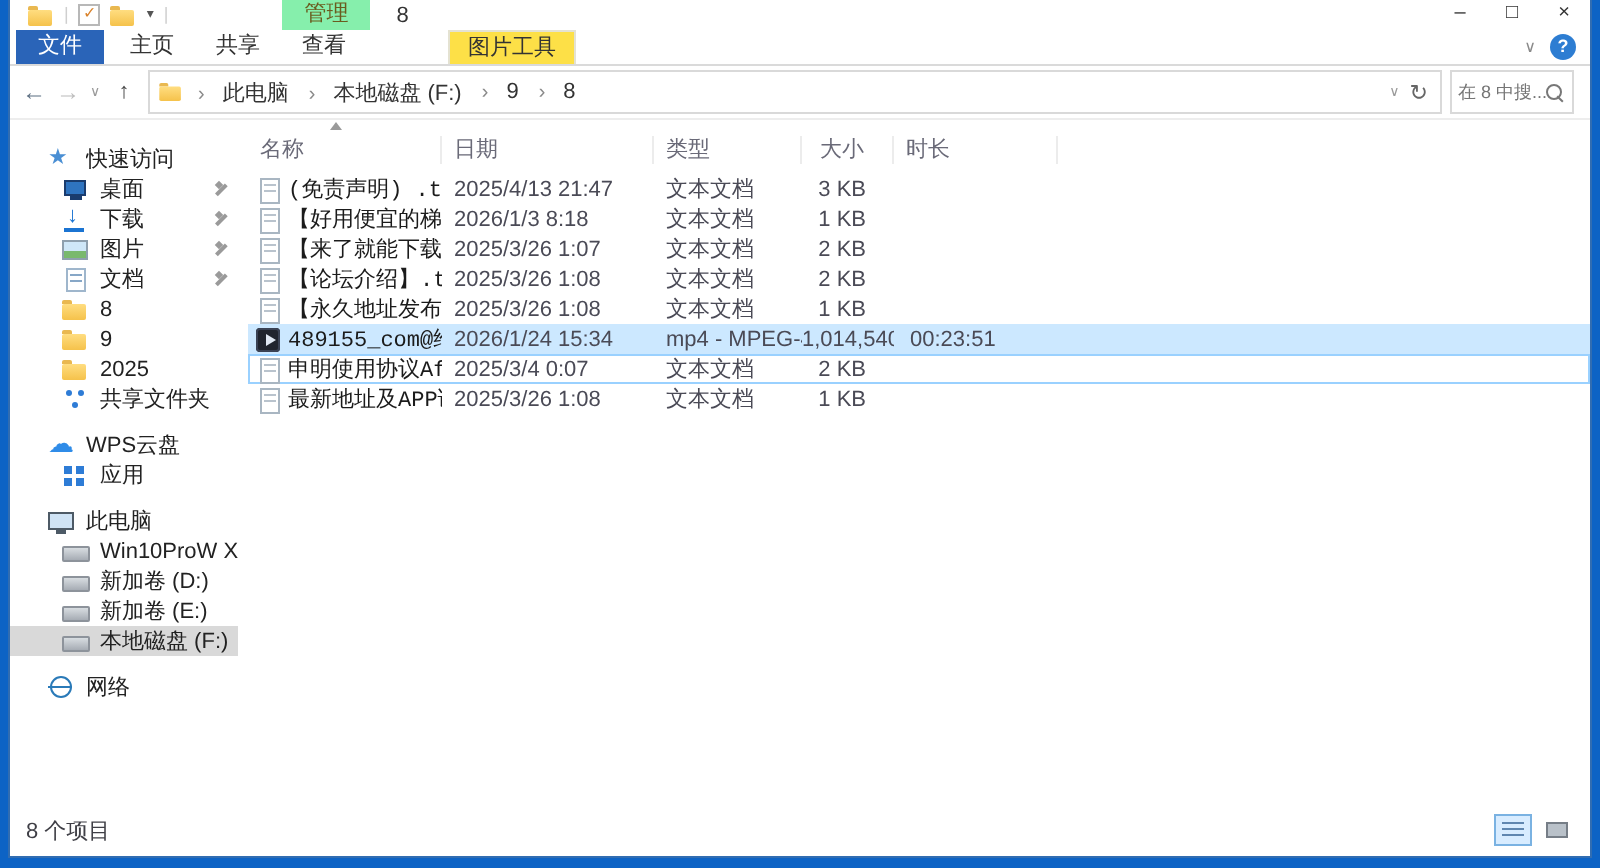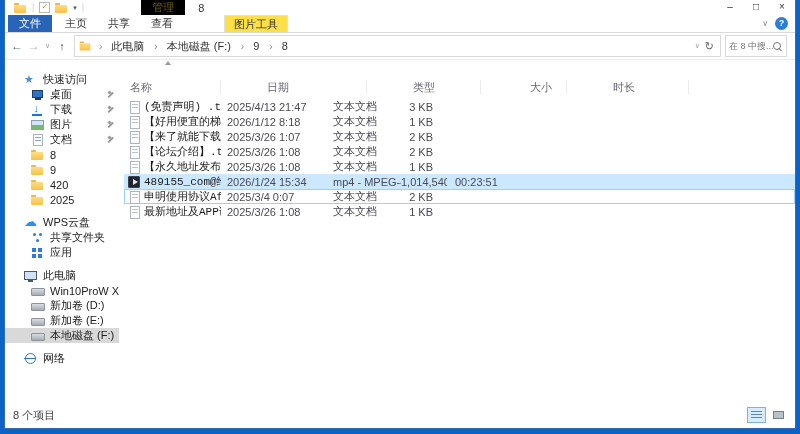--- a/index.html
+++ b/index.html
@@ -10,21 +10,21 @@
 
   
   .titlebar{height:15px;flex:0 0 auto;display:flex;align-items:center;background:#fff;}
   .qat{display:flex;align-items:center;gap:5px;padding-left:9px;}
   .sep{color:#cfcfcf;font-size:9px;line-height:15px;}
   .sic{display:inline-block;width:13px;height:12px;position:relative;flex:0 0 auto;}
   .sic.folder::before{content:"";position:absolute;left:0;top:1px;width:5px;height:2px;background:#e9b850;border-radius:1px 1px 0 0;}
   .sic.folder::after{content:"";position:absolute;left:0;top:3px;width:12px;height:8px;background:linear-gradient(#ffdd80,#f5c24b);border-radius:1px;}
   .qchk{width:9px;height:9px;border:1px solid #b8b8b8;background:#fff;font-size:8px;line-height:8px;text-align:center;color:#d9822b;font-weight:bold;}
   .qdd{font-size:7px;color:#555;line-height:15px;}
-  .ctxgroup{margin-left:57px;background:#000000;color:#6a5c1f;font-size:11px;line-height:15px;padding:0 11px;white-space:nowrap;}
+  .ctxgroup{margin-left:57px;background:#86efac;color:#6a5c1f;font-size:11px;line-height:15px;padding:0 11px;white-space:nowrap;}
   .wintitle{margin-left:13px;font-size:11px;color:#333;}
   .controls{margin-left:auto;display:flex;height:15px;}
   .ctrl{width:26px;text-align:center;font-size:10px;line-height:14px;color:#333;cursor:default;}
 
   
   .tabs{height:17px;flex:0 0 auto;display:flex;align-items:stretch;border-bottom:1px solid #dadada;font-size:11px;background:#fff;}
   .tab-file{background:#2a64b8;color:#fff;padding:0 11px;line-height:17px;margin-left:3px;font-family:Liberation Serif, serif;}
   .tab{padding:0 8px;line-height:17px;color:#333;margin-left:5px;}
   .tab-ctx{margin-left:43px;border:1px solid #e4e2d2;border-bottom:none;line-height:16px;padding:0 9px;color:#333;background:#fde047;}
   .ribbon-right{margin-left:auto;display:flex;align-items:center;gap:7px;padding-right:7px;}
@@ -77,21 +77,21 @@
   .sic.apps::before{content:"";position:absolute;left:1px;top:1px;width:4px;height:4px;background:#2e7cd6;box-shadow:6px 0 0 #2e7cd6,0 6px 0 #2e7cd6,6px 6px 0 #2e7cd6;}
   .sic.computer::before{content:"";position:absolute;left:0;top:1px;width:11px;height:7px;background:#cfe3f5;border:1px solid #4d5a66;}
   .sic.computer::after{content:"";position:absolute;left:4px;top:10px;width:5px;height:2px;background:#4d5a66;}
   .sic.drive::before{content:"";position:absolute;left:0;top:3px;width:12px;height:6px;border-radius:1px;background:linear-gradient(180deg,#d8dde1,#a6acb4);border:1px solid #8d939b;}
   .sic.network::before{content:"";position:absolute;left:1px;top:0;width:9px;height:9px;border-radius:50%;border:1px solid #2a7ab8;}
   .sic.network::after{content:"";position:absolute;left:0;top:5px;width:12px;height:1px;background:#2a7ab8;}
 
   
   .filearea{flex:1;min-width:0;padding-left:5px;position:relative;}
   .sortmark{position:absolute;left:46px;top:1px;width:0;height:0;border-left:3px solid transparent;border-right:3px solid transparent;border-bottom:4px solid #9a9a9a;}
-  .cols{display:grid;grid-template-columns:97px 106px 74px 46px 82px;margin-top:20px;font-size:11px;color:#6a6a78;gap:40px;}
+  .cols{display:grid;grid-template-columns:97px 106px 74px 46px 82px;margin-top:8px;font-size:11px;color:#6a6a78;}
   .col{padding-left:6px;border-right:1px solid #ececec;height:14px;line-height:14px;white-space:nowrap;cursor:default;}
   .cols .col:nth-child(4){text-align:right;padding-right:14px;padding-left:0;}
   .rows{margin-top:5px;}
   .frow{display:grid;grid-template-columns:97px 106px 74px 46px 82px;height:15px;align-items:center;font-size:11px;cursor:default;}
   .frow.selected{background:#cce8ff;}
   .frow.focused{box-shadow:inset 0 0 0 1px #9ad1ff;}
   .cell{white-space:nowrap;overflow:hidden;}
   .c-name{display:flex;align-items:center;gap:4px;padding-left:4px;color:#1b1b1b;font-family:Liberation Mono, monospace;}
   .c-date,.c-type{color:#4a4a56;padding-left:6px;}
   .c-size{color:#4a4a56;text-align:right;padding-right:14px;}
@@ -212,45 +212,40 @@
             <span class="lbl">8</span>
 
           </div>
 
           <div class="snav lvl1">
             <span class="sic folder"></span>
             <span class="lbl">9</span>
 
           </div>
 
-          <div class="snav lvl1">
-            <span class="sic folder"></span>
-            <span class="lbl">420</span>
-
-          </div>
 
           <div class="snav lvl1">
             <span class="sic folder"></span>
             <span class="lbl">2025</span>
+
+          </div>
+
+          <div class="snav lvl1">
+            <span class="sic share"></span>
+            <span class="lbl">共享文件夹</span>
 
           </div>
 
           <div class="snav lvl0 gap">
             <span class="sic cloud"></span>
             <span class="lbl">WPS云盘</span>
 
           </div>
 
           <div class="snav lvl1">
-            <span class="sic share"></span>
-            <span class="lbl">共享文件夹</span>
-
-          </div>
-
-          <div class="snav lvl1">
             <span class="sic apps"></span>
             <span class="lbl">应用</span>
 
           </div>
 
           <div class="snav lvl0 gap">
             <span class="sic computer"></span>
             <span class="lbl">此电脑</span>
 
           </div>
@@ -313,21 +308,21 @@
               <div class="cell c-type">文本文档</div>
               <div class="cell c-size">3 KB</div>
               <div class="cell c-len"></div>
             </div>
 
             <div class="frow">
               <div class="cell c-name">
                 <span class="fic txt"></span>
                 <span class="lblname">【好用便宜的梯子...</span>
               </div>
-              <div class="cell c-date">2026/1/12 8:18</div>
+              <div class="cell c-date">2026/1/3 8:18</div>
               <div class="cell c-type">文本文档</div>
               <div class="cell c-size">1 KB</div>
               <div class="cell c-len"></div>
             </div>
 
             <div class="frow">
               <div class="cell c-name">
                 <span class="fic txt"></span>
                 <span class="lblname">【来了就能下载和...</span>
               </div>

